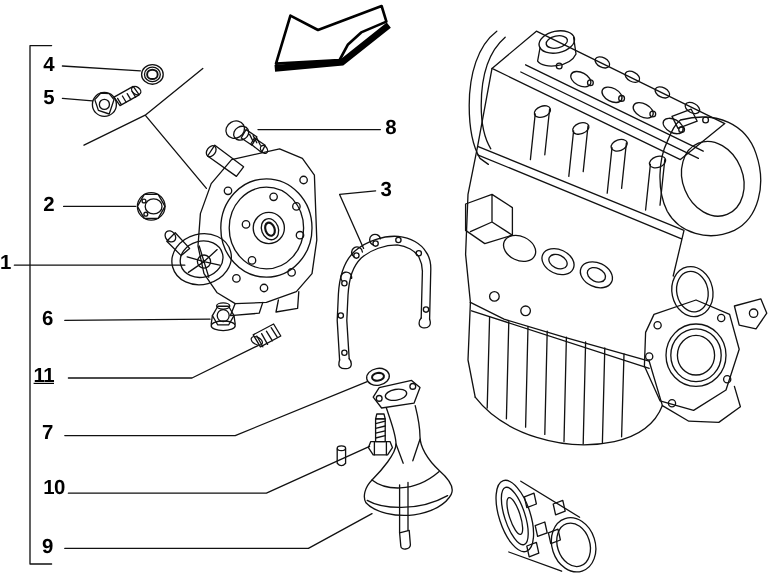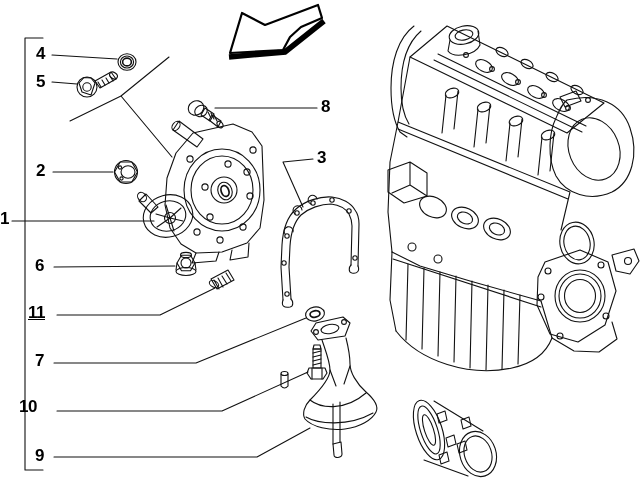--- a/index.html
+++ b/index.html
@@ -264,15 +264,15 @@
 
   <div class="callout" style="left:0px;top:210px;">1</div>
   <div class="callout" style="left:36px;top:162px;">2</div>
   <div class="callout" style="left:317px;top:149px;">3</div>
   <div class="callout" style="left:36px;top:45px;">4</div>
   <div class="callout" style="left:36px;top:73px;">5</div>
   <div class="callout" style="left:35px;top:257px;">6</div>
   <div class="callout" style="left:35px;top:352px;">7</div>
   <div class="callout" style="left:321px;top:98px;">8</div>
   <div class="callout" style="left:35px;top:447px;">9</div>
-  <div class="callout" style="left:19px;top:398px;">10</div>
+  <div class="callout" style="left:36px;top:398px;">10</div>
   <div class="callout" style="left:28px;top:304px;text-decoration:underline;">11</div>
 </div>
 
 </body></html>

